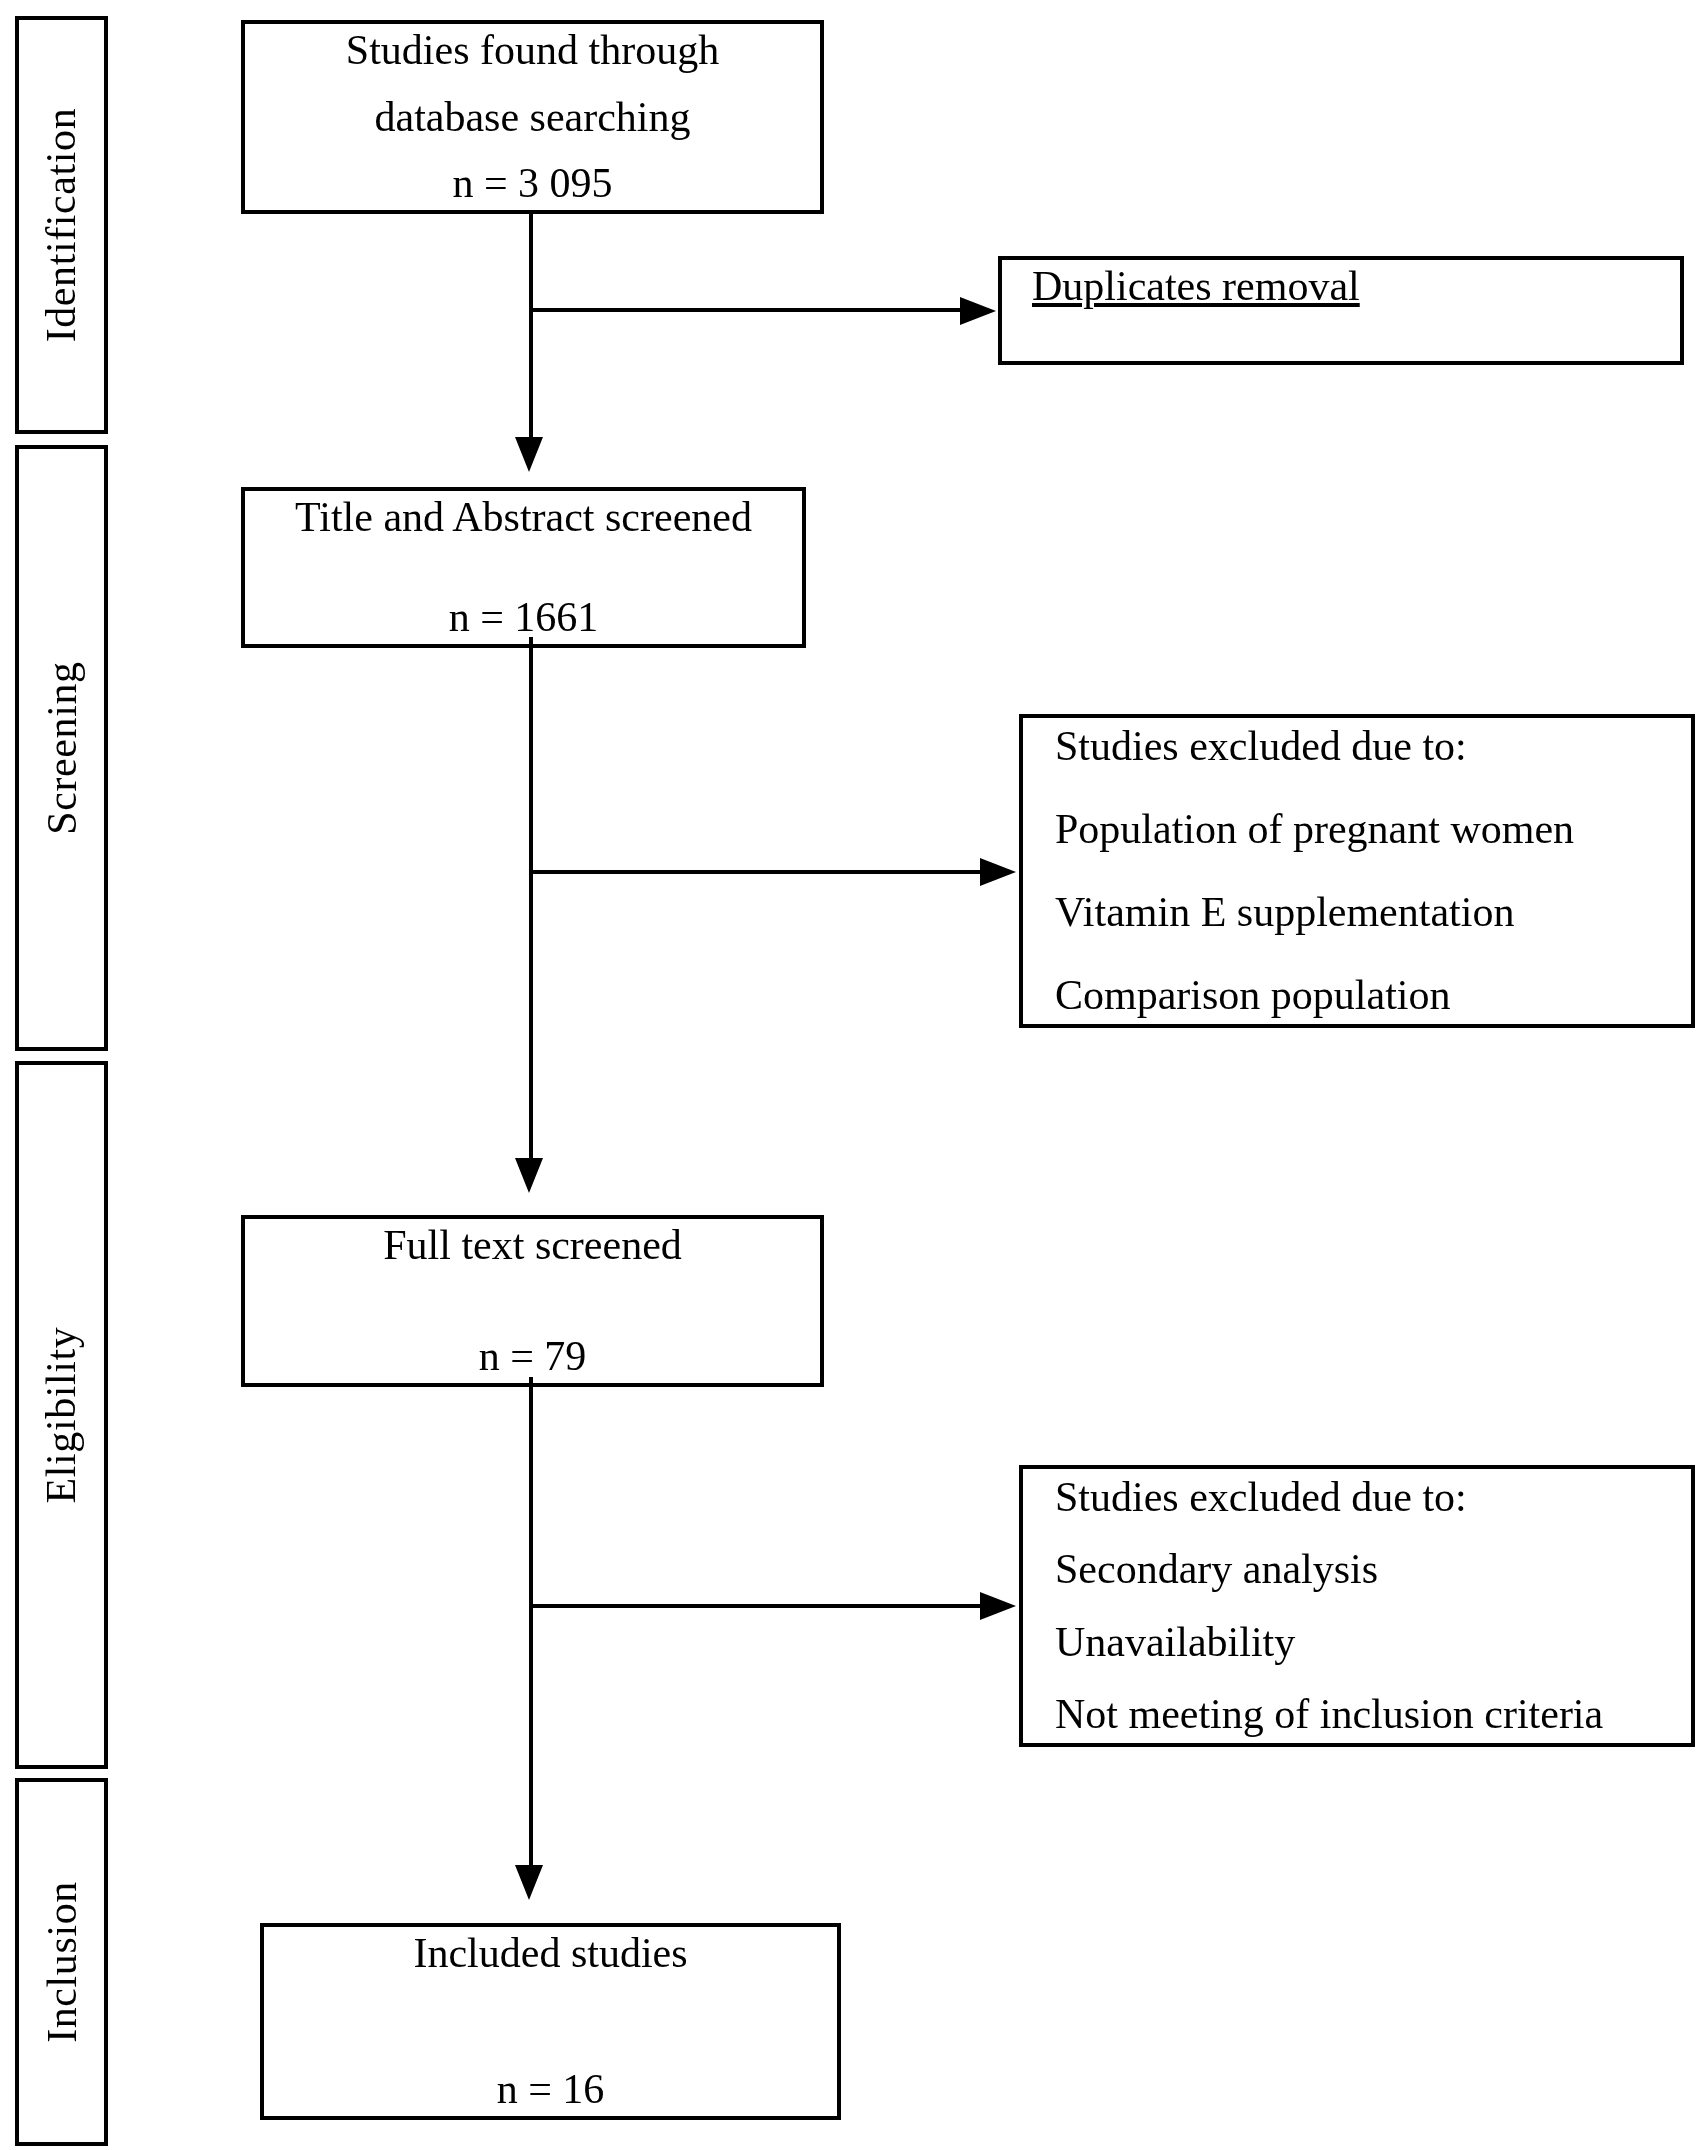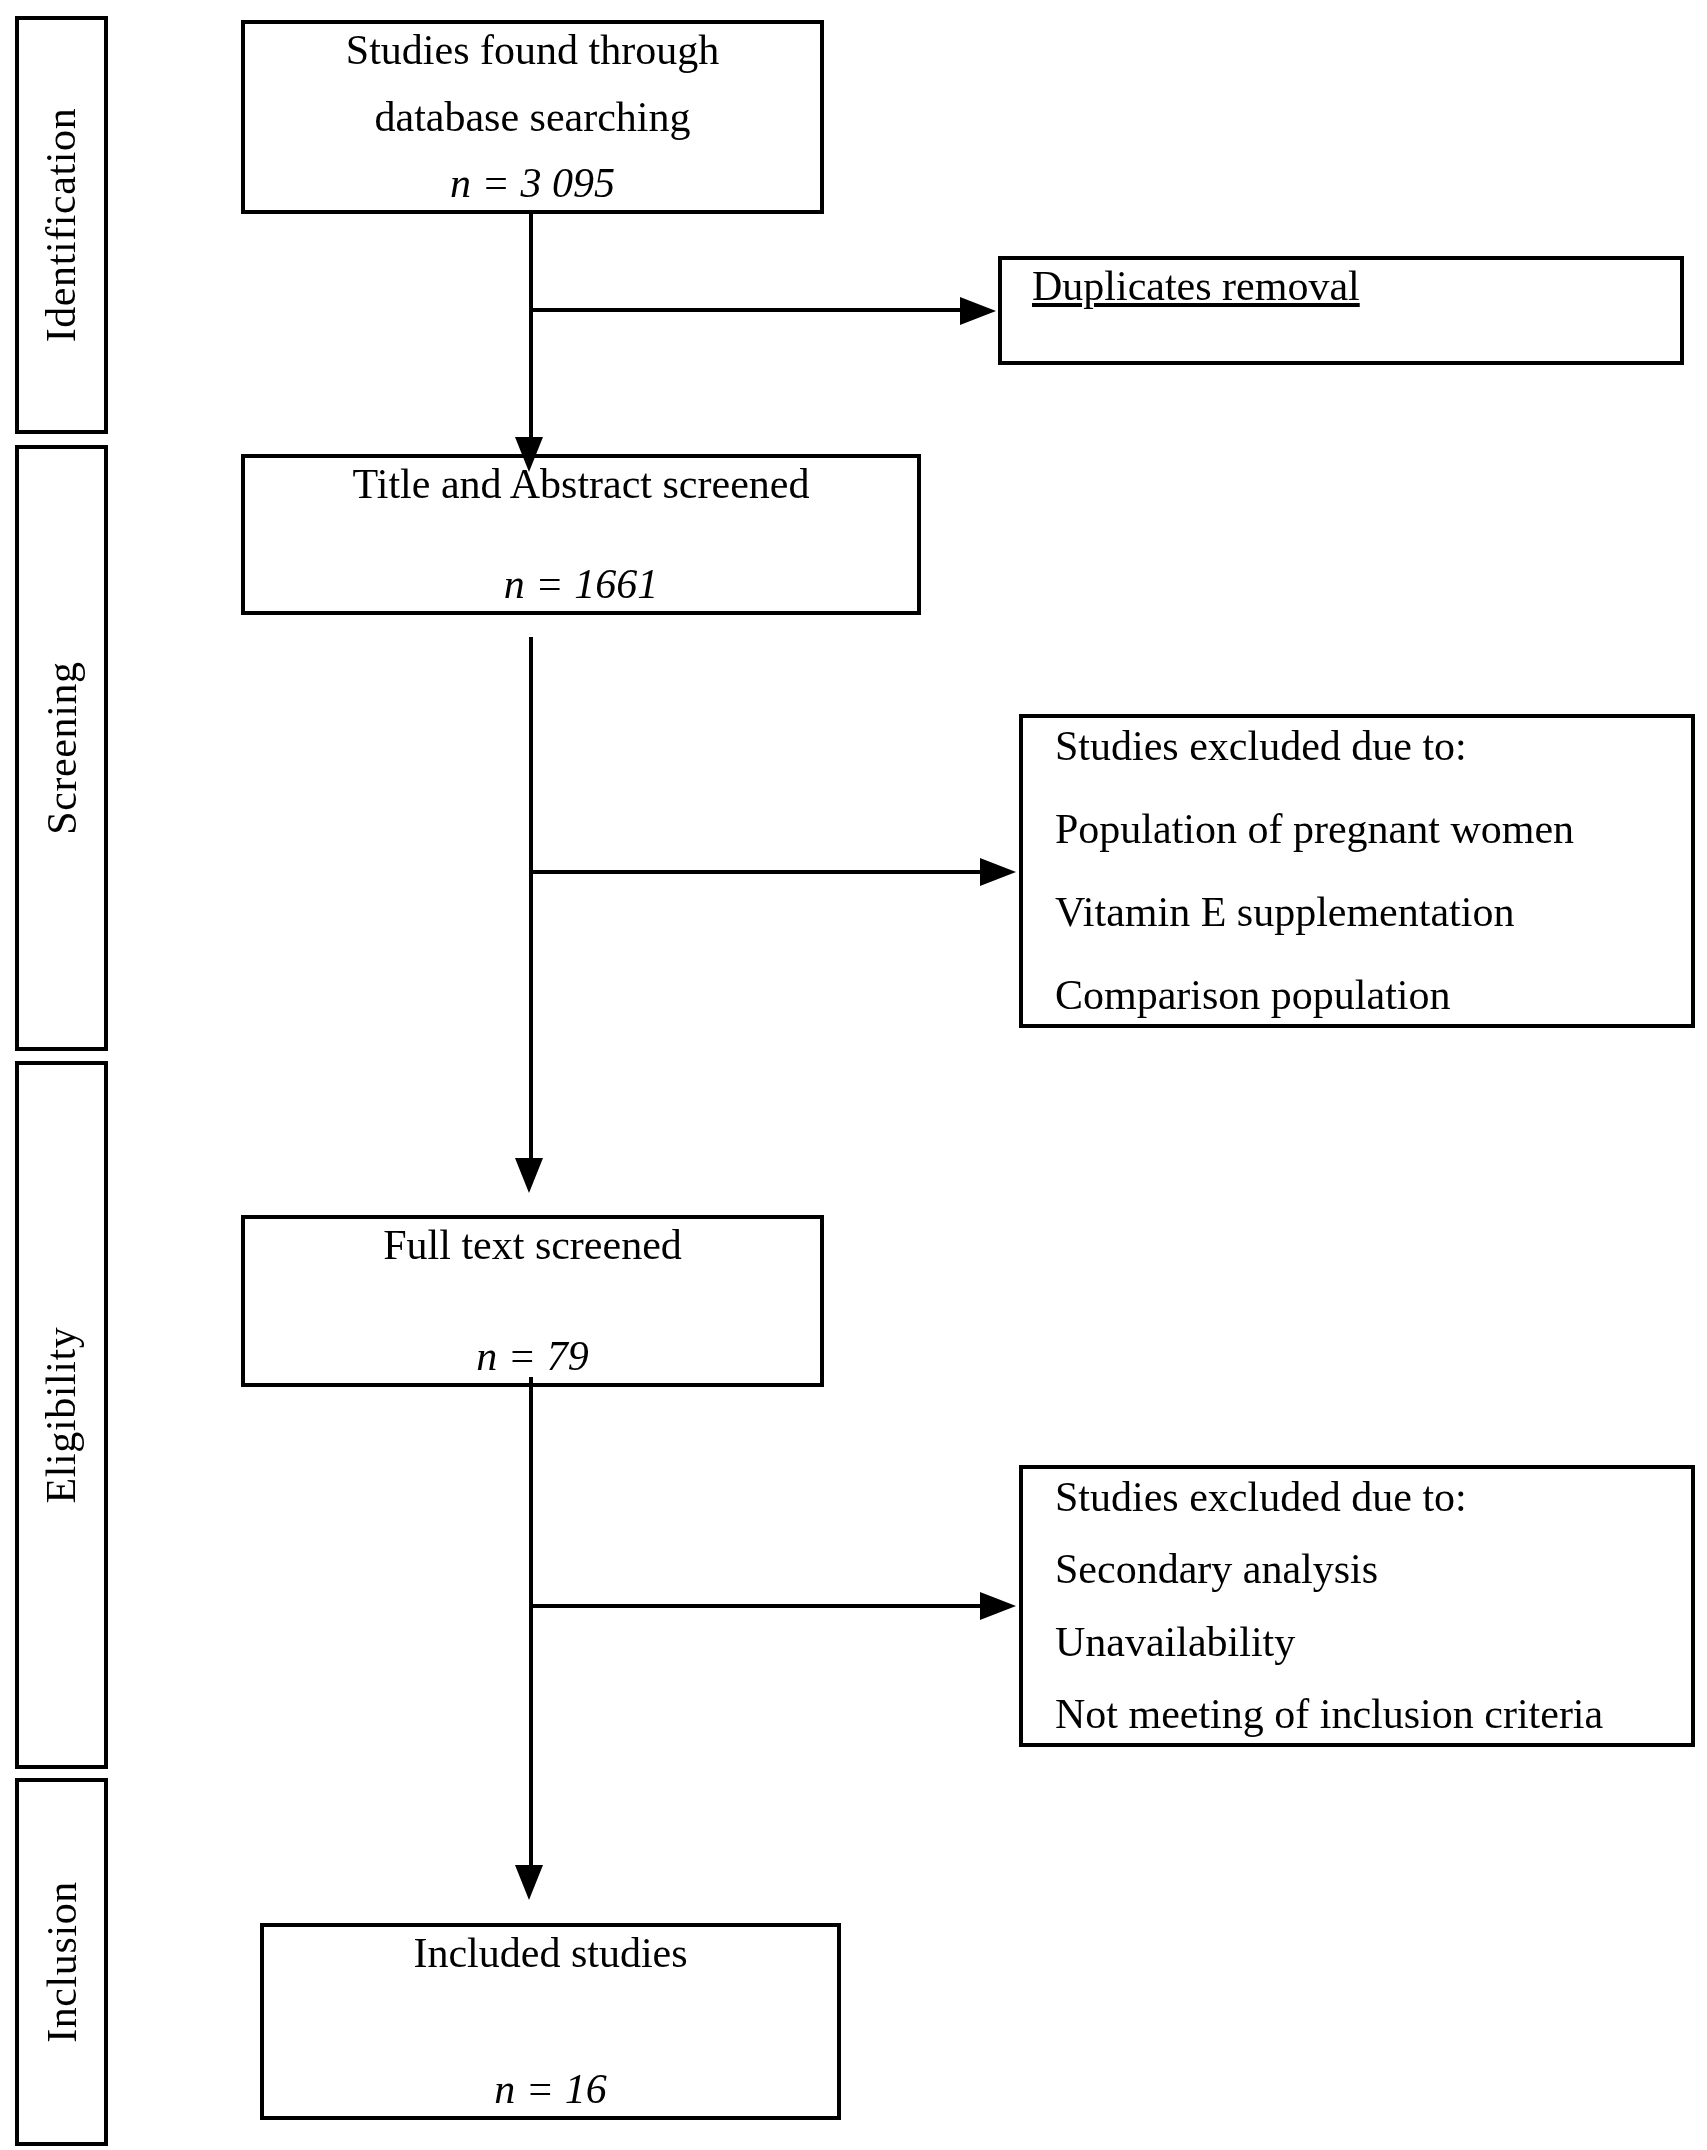--- a/index.html
+++ b/index.html
@@ -30,21 +30,20 @@
     font-size: 42px;
     line-height: 53px;
     white-space: nowrap;
   }
   .list-text {
     font-size: 42px;
     line-height: 57px;
     white-space: nowrap;
   }
   .count {
-    font-style: italic;
   }
   .stage-box {
     position: absolute;
     box-sizing: border-box;
     border: 4.7px solid #000000;
     background: #ffffff;
     left: 15px;
     width: 93px;
     display: flex;
     align-items: center;
@@ -102,21 +101,21 @@
   <div class="box center" style="left:241px; top:20px; width:583px; height:194px;">
     <div class="flow-text">Studies found through</div>
     <div class="flow-text">database searching</div>
     <div class="flow-text count">n = 3 095</div>
   </div>
 
   <div class="box left" style="left:998px; top:256px; width:686px; height:109px; padding-left:30px;text-decoration:underline;">
     <div class="flow-text">Duplicates removal</div>
   </div>
 
-  <div class="box center" style="left:241px; top:454px; width:680px; height:161px;">
+  <div class="box center" style="left:241px; top:487px; width:565px; height:161px;">
     <div class="flow-text">Title and Abstract screened</div>
     <div class="flow-text count">n = 1661</div>
   </div>
 
   <div class="box left" style="left:1019px; top:714px; width:676px; height:314px; padding-left:32px;">
     <div class="list-text">Studies excluded due to:</div>
     <div class="list-text">Population of pregnant women</div>
     <div class="list-text">Vitamin E supplementation</div>
     <div class="list-text">Comparison population</div>
   </div>

